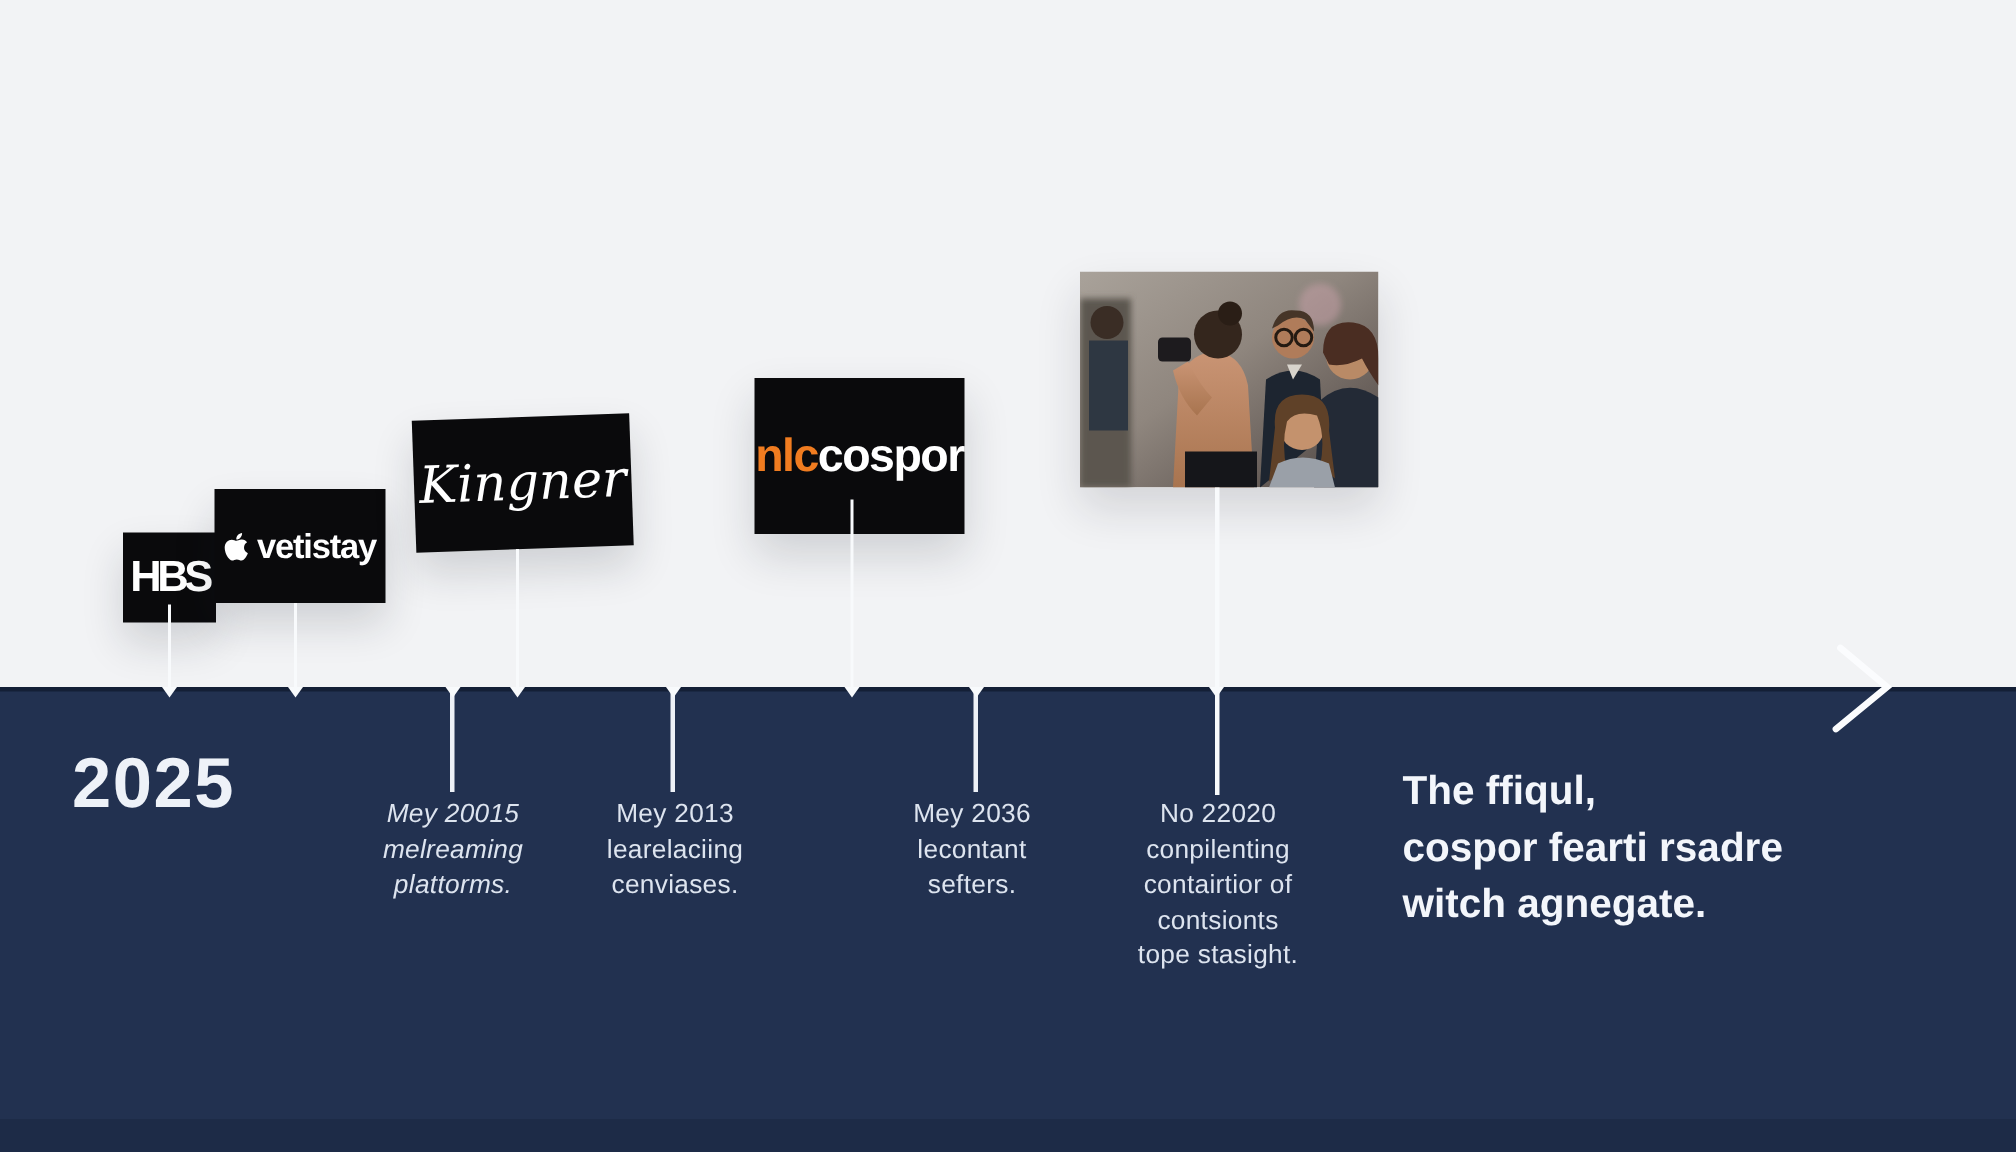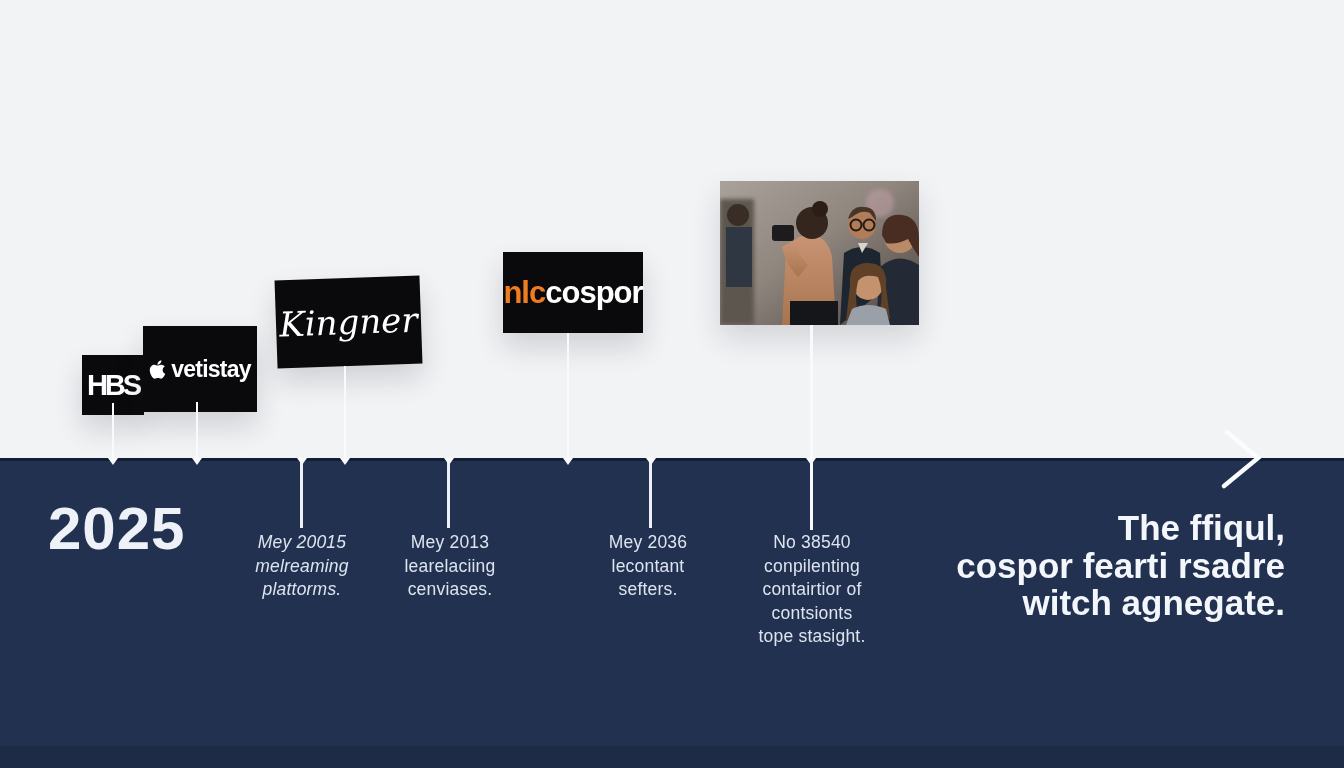--- a/index.html
+++ b/index.html
@@ -22,59 +22,59 @@
     background:rgba(9,14,26,.16);
   }
   
   .logo {
     position:absolute; background:#0a0a0c; color:#ffffff;
     display:flex; align-items:center; justify-content:center;
     box-shadow:0 14px 28px rgba(25,30,45,.16);
   }
   .logo-hbs  { left:82px;  top:355px; width:62px;  height:60px;
                font-size:29px; font-weight:800; letter-spacing:-3px; }
-  .logo-vetistay { left:143px; top:326px; width:114px; height:86px; gap:5px;
+  .logo-vetistay { left:143px; top:326px; width:114px; height:76px; gap:5px;
                font-size:23px; font-weight:700; letter-spacing:-0.8px; }
   .logo-kingner { left:276px; top:278px; width:145px; height:88px;
                font-family:"DejaVu Serif", serif; font-style:italic;
                font-size:34px; transform:rotate(-2deg); }
-  .logo-nlcqusic { left:503px; top:252px; width:140px; height:81px;
+  .logo-nlcqusic { left:503px; top:252px; width:140px; height:104px;
                font-size:31px; font-weight:800; letter-spacing:-1px; }
   .logo-nlcqusic .accent { color:#f07c20; }
   .apple-mark { width:17px; height:21px; display:block; }
   
   .photo { position:absolute; left:720px; top:181px; width:199px; height:144px;
            box-shadow:0 14px 28px rgba(25,30,45,.14); }
   .photo svg { display:block; }
   
   .vline-top { position:absolute; width:2px; background:#f8fafc; }
   .vline-bottom { position:absolute; width:3px; background:#edf1f7; }
   .notch {
     position:absolute; top:458px; width:0; height:0;
     border-left:5px solid transparent; border-right:5px solid transparent;
     border-top:7px solid #f8fafc; z-index:3;
   }
   
   .year {
     position:absolute; left:48px; top:494px;
-    font-size:60px; font-weight:700; letter-spacing:1px; color:#eef2f8;
+    font-size:47px; font-weight:700; letter-spacing:1px; color:#eef2f8;
   }
   .milestone {
     position:absolute; top:531px; text-align:center; white-space:pre-line;
     font-size:17.5px; line-height:23.5px; font-weight:500;
     letter-spacing:.2px; color:#dde4ef;
   }
   .milestone.m1 { left:212px; width:180px;font-style:italic; }
   .milestone.m2 { left:362px; width:176px; }
   .milestone.m3 { left:558px; width:180px; }
   .milestone.m4 { left:714px; width:196px; }
   .closing {
     position:absolute; left:935px; top:509px; width:350px;
-    text-align:right; white-space:pre-line;
-    font-size:35px; line-height:37.5px; font-weight:700; color:#f3f6fb;
+    text-align:left; white-space:pre-line;
+    font-size:27px; line-height:37.5px; font-weight:700; color:#f3f6fb;
   }
   .chevron { position:absolute; left:1203px; top:418px; cursor:pointer; }
 </style>
 </head>
 <body>
 
 <div class="stage">
 
   <div class="navy-panel"></div>
   <div class="navy-edge"></div>
@@ -170,21 +170,21 @@
 
   <div class="milestone m1">Mey 20015
 melreaming
 plattorms.</div>
   <div class="milestone m2">Mey 2013
 learelaciing
 cenviases.</div>
   <div class="milestone m3">Mey 2036
 lecontant
 sefters.</div>
-  <div class="milestone m4">No 38540
+  <div class="milestone m4">No 22020
 conpilenting
 contairtior of
 contsionts
 tope stasight.</div>
 
   <div class="closing">The ffiqul,
 cospor fearti rsadre
 witch agnegate.</div>
 
   <svg class="chevron" width="72" height="84" viewBox="0 0 72 84">

